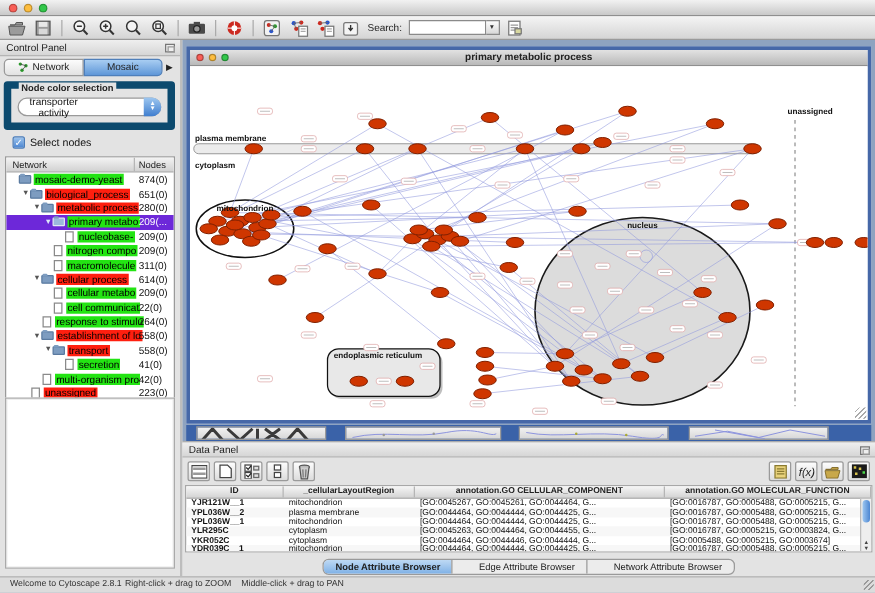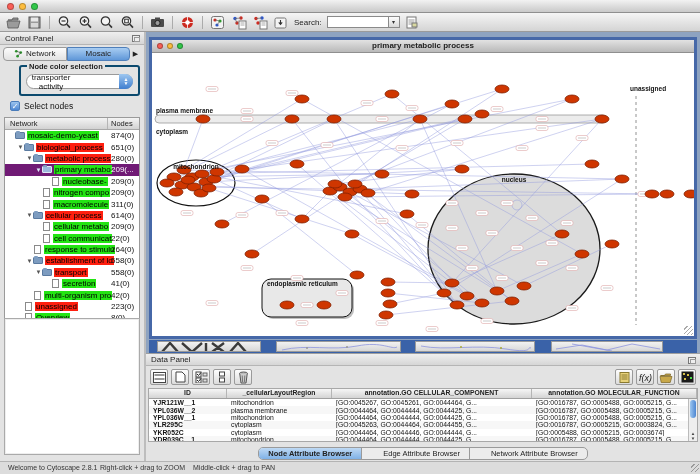--- a/index.html
+++ b/index.html
@@ -40,21 +40,21 @@
   .float-icon:before { content:""; position:absolute; left:1px; top:1px; width:4px; height:3px; border:1px solid #999; }
 
   .cp-tabs { display:flex; align-items:center; height:17px; padding:1px 3px; gap:0; }
   .cp-tab { flex:1; height:14px; display:flex; align-items:center; justify-content:center; gap:3px;
     border:1px solid #9a9a9a; background:linear-gradient(#fcfcfc,#e2e2e2); font-size:8px; color:#222; }
   .cp-tab.first { border-radius:4px 0 0 4px; }
   .cp-tab.selected { background:linear-gradient(#a8cdf2,#5f97d8); border-color:#4f7fba; border-radius:0 4px 4px 0; }
   .cp-tab-arrow { width:11px; text-align:center; font-size:7px; color:#222; }
   .net-glyph { width:9px; height:9px; }
 
-  .groupbox { margin:3px 4px 0 19px; border:2px solid #0c4a6e; border-radius:3px; position:relative;
+  .groupbox { margin:3px 4px 0 3px; border:6px solid #0c4a6e; border-radius:3px; position:relative;
     padding:7px 5px 5px 5px; }
   .groupbox .legend { position:absolute; top:-5px; left:6px; background:#e3e3e3; padding:0 2px;
     font-size:7.5px; color:#222; font-weight:bold; }
   .select-ctl { position:relative; height:15px; border:1px solid #9a9a9a; border-radius:8px;
     background:#fff; display:flex; align-items:center;gap:44px; }
   .select-val { flex:1; text-align:center; font-size:8px; color:#111; }
   .select-cap { width:14px; height:15px; margin:-1px -1px 0 0; border-radius:0 8px 8px 0;
     background:linear-gradient(#9ec7f0,#3f7ecf); display:flex; flex-direction:column;
     align-items:center; justify-content:center; color:#fff; font-size:5px; line-height:4px; }
 
@@ -63,21 +63,21 @@
     background:linear-gradient(#9cc4ee,#4c86d2); color:#fff; font-size:8px; line-height:9px; text-align:center; }
   .chk-label { font-size:8.5px; color:#111; }
 
   
   .tree { margin:3px 4px 0 4px; border:1px solid #9a9a9a; background:#fff; height:208px; overflow:hidden; position:relative; }
   .tree-head { display:flex; height:12px; background:linear-gradient(#f4f4f4,#d2d2d2);
     border-bottom:1px solid #a8a8a8; font-size:7.5px; color:#222; }
   .tree-head .c1 { width:103px; padding:1px 0 0 5px; border-right:1px solid #b5b5b5; }
   .tree-head .c2 { flex:1; padding:1px 0 0 3px; }
   .trow { position:relative; height:11.4px; display:flex; align-items:center; white-space:nowrap; overflow:hidden; }
-  .trow.sel { background:#701a75; }
+  .trow.sel { background:#6d28d9; }
   .texp { font-size:6px; color:#555; width:7px; text-align:center; flex:none; }
   .trow.sel .texp { color:#dce8f8; }
   .tspacer { width:7px; flex:none; }
   .ticon-folder { flex:none; width:10px; height:7px; background:#7d9cc0; border:1px solid #5a7aa0;
     border-radius:1px; margin-right:2px; position:relative; }
   .ticon-folder:before { content:""; position:absolute; top:-2px; left:0; width:4px; height:2px;
     background:#7d9cc0; border-radius:1px 1px 0 0; }
   .trow.sel .ticon-folder { background:#9cb8dd; border-color:#e0e8f4; }
   .ticon-file { flex:none; width:7px; height:9px; background:#fff; border:1px solid #8a8a8a; margin:0 3px 0 1px; }
   .tlab { font-size:8px; color:#000; padding:0 1px; }

